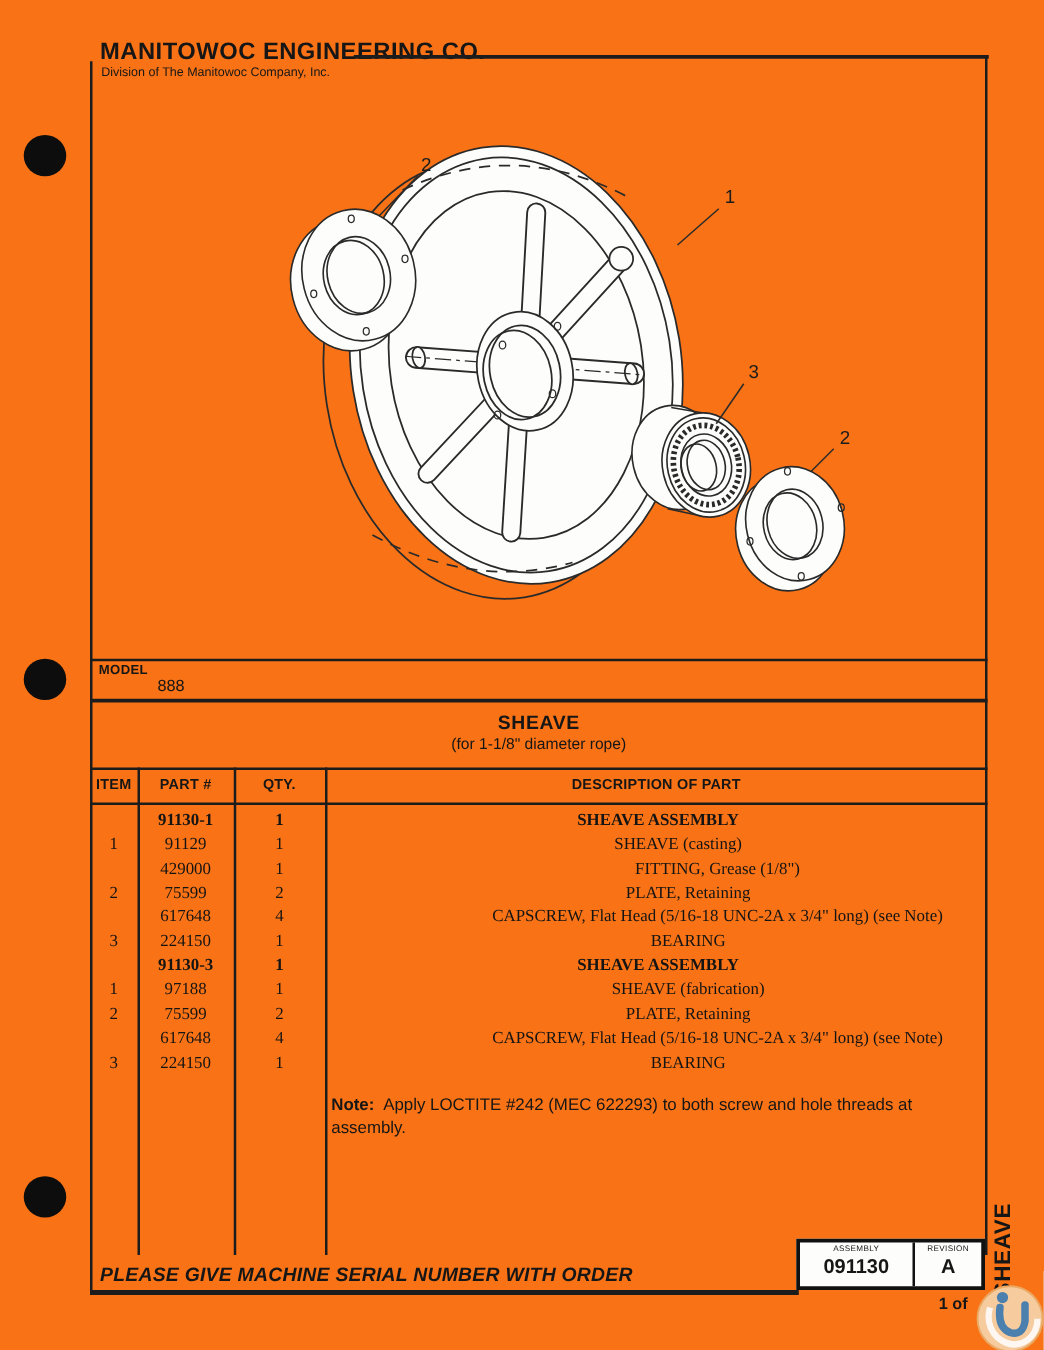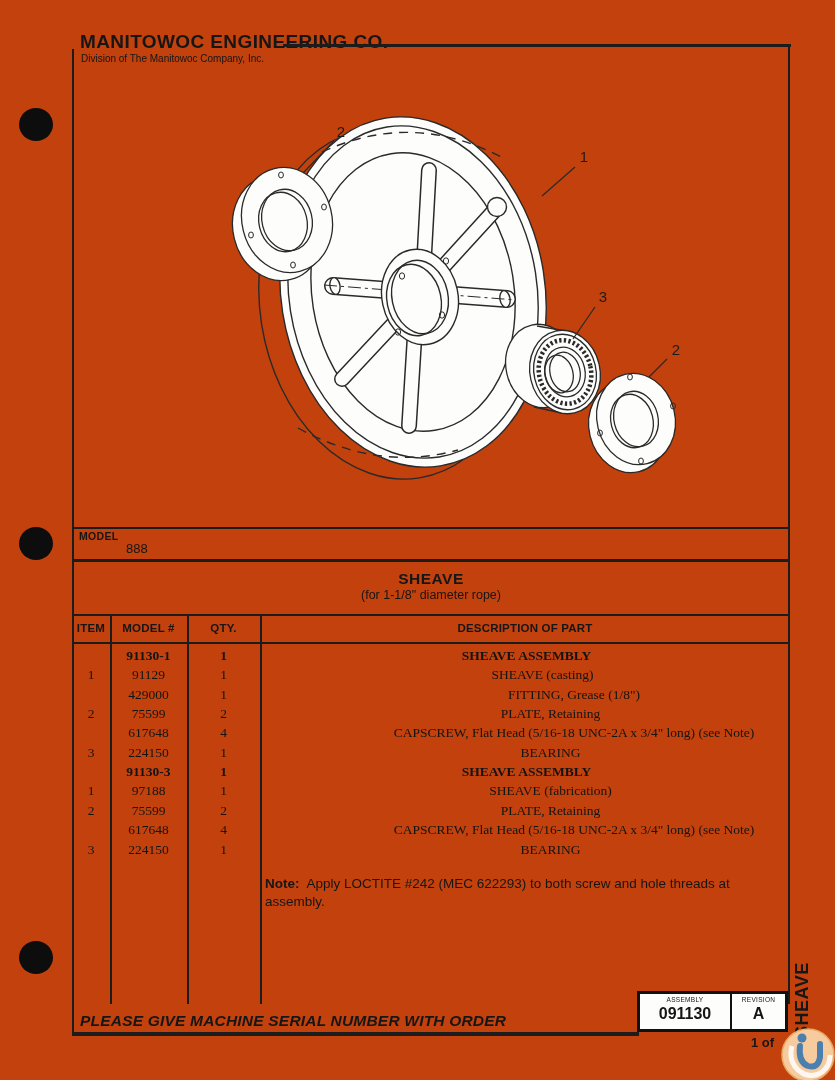--- a/index.html
+++ b/index.html
@@ -1,18 +1,18 @@
 <!DOCTYPE html>
 <html><head>
 <meta charset="utf-8">
 <style>
   html,body{margin:0;padding:0;background:#e8e8e8;}
   .page{
     position:relative;width:835px;height:1080px;margin:0 auto;
-    background:#c2410c;overflow:hidden;
+    background:#f97316;overflow:hidden;
     font-family:"Liberation Sans",sans-serif;color:#161616;
   }
   .abs{position:absolute;}
   .line{position:absolute;background:#1c1c1c;}
   .hole{position:absolute;width:34px;height:33px;border-radius:50%;background:#0d0d0d;}
 
   .company{position:absolute;left:80px;top:31px;font-size:19px;font-weight:bold;letter-spacing:.4px;}
   .division{position:absolute;left:81px;top:53px;font-size:10px;}
 
   .model-label{position:absolute;left:79px;top:530px;font-size:10.5px;font-weight:bold;letter-spacing:.3px;}
@@ -172,21 +172,21 @@
     </g>
   </svg>
 
   <div class="model-label">MODEL</div>
   <div class="model-value">888</div>
 
   <div class="sheet-title">SHEAVE</div>
   <div class="sheet-subtitle">(for 1-1/8" diameter rope)</div>
 
   <div class="th th-item">ITEM</div>
-  <div class="th th-part">MODEL #</div>
+  <div class="th th-part">PART #</div>
   <div class="th th-qty">QTY.</div>
   <div class="th th-desc">DESCRIPTION OF PART</div>
 
   <div>
       <div class="trow bold" style="top: 646px;">
         <div class="c-item"></div>
         <div class="c-part">91130-1</div>
         <div class="c-qty">1</div>
         <div class="c-desc" style="padding-left: 5px;">SHEAVE ASSEMBLY</div>
       </div>

